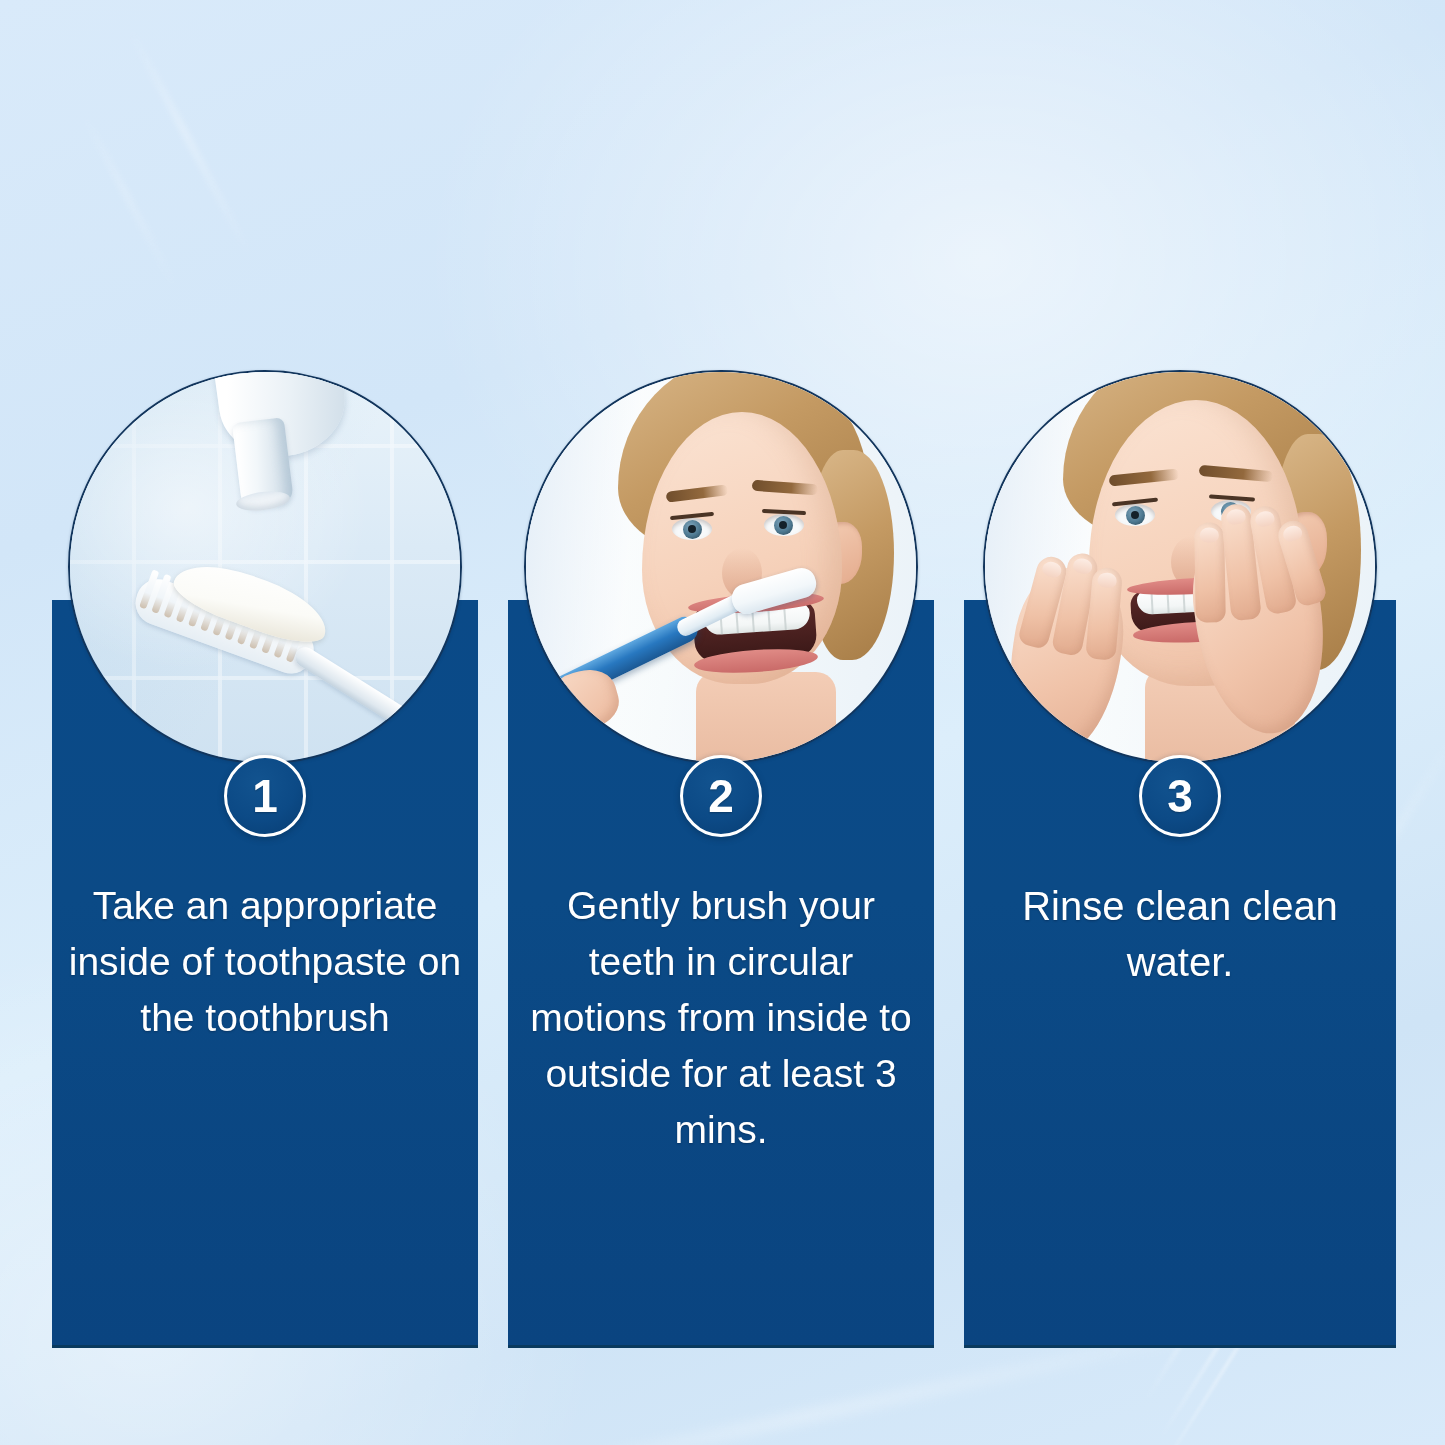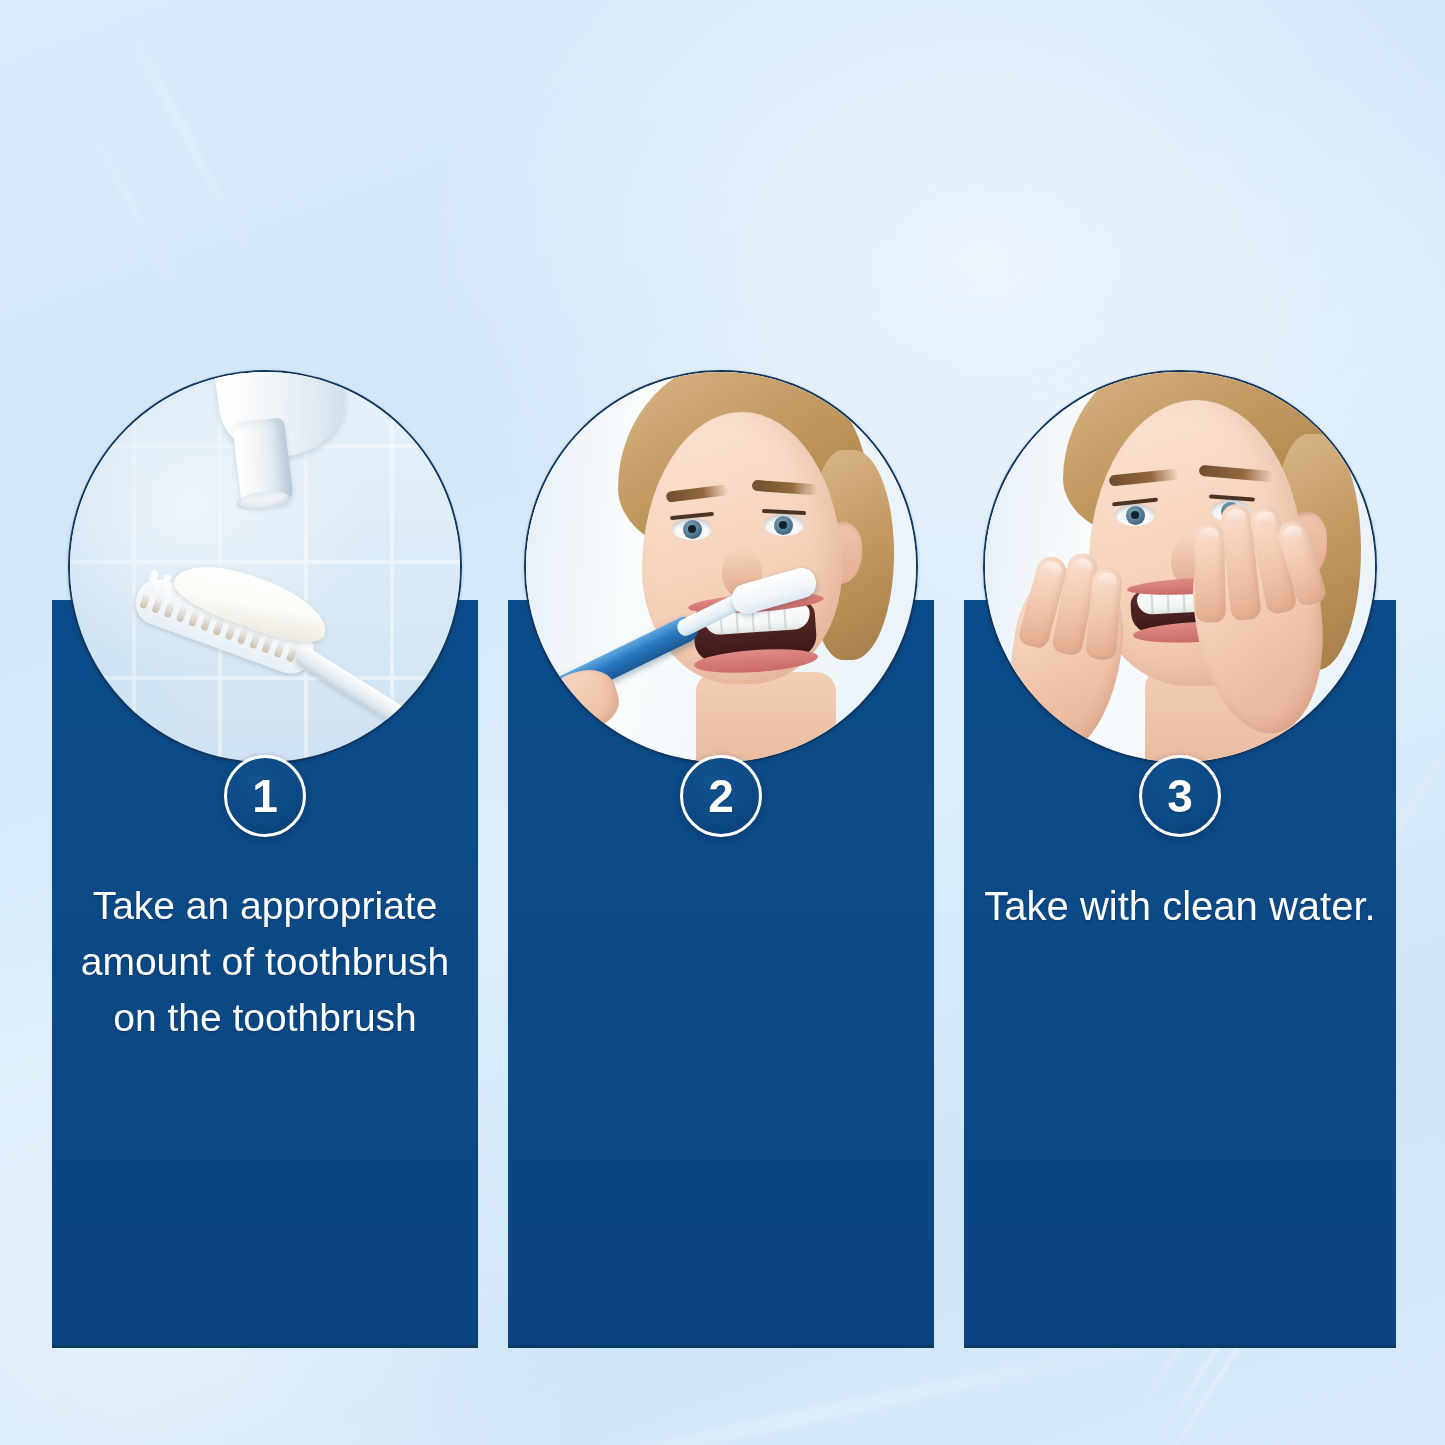--- a/index.html
+++ b/index.html
@@ -358,21 +358,21 @@
           <div class="p1-paste"></div>
           <div class="p1-handle"></div>
         </div>
       </div>
     </div>
 
     <div class="badge">
       <span>1</span>
     </div>
 
-    <div class="caption">Take an appropriate amount of toothbrush on the toothbrush</div>
+    <div class="caption">Take an appropriate inside of toothpaste on the toothbrush</div>
   </div>
 
   <div class="card" id="card-2">
 
     <div class="photo">
       <div class="photo-inner">
         <div class="por-bg"></div>
         <div class="por-bg2"></div>
 
         <div class="hair" style="left:92px; top:-16px; width:250px; height:200px; border-radius:50% 50% 38% 38% / 66% 66% 34% 34%;"></div>
@@ -414,20 +414,21 @@
         <div class="tb2-neck"></div>
         <div class="tb2-head"></div>
         <div class="thumb2"></div>
       </div>
     </div>
 
     <div class="badge">
       <span>2</span>
     </div>
 
+    <div class="caption">Gently brush your teeth in circular motions from inside to outside for at least 3 mins.</div>
   </div>
 
   <div class="card" id="card-3">
 
     <div class="photo">
       <div class="photo-inner">
         <div class="por-bg"></div>
         <div class="por-bg2"></div>
 
         <div class="hair" style="left:78px; top:-26px; width:268px; height:196px; border-radius:50% 50% 36% 36% / 68% 68% 32% 32%;"></div>
@@ -494,16 +495,16 @@
               <span class="nail"></span>
             </div>
         </div>
       </div>
     </div>
 
     <div class="badge">
       <span>3</span>
     </div>
 
-    <div class="caption">Take with clean water.</div>
+    <div class="caption">Rinse clean clean water.</div>
   </div>
 
 </div>
 
 </body></html>

